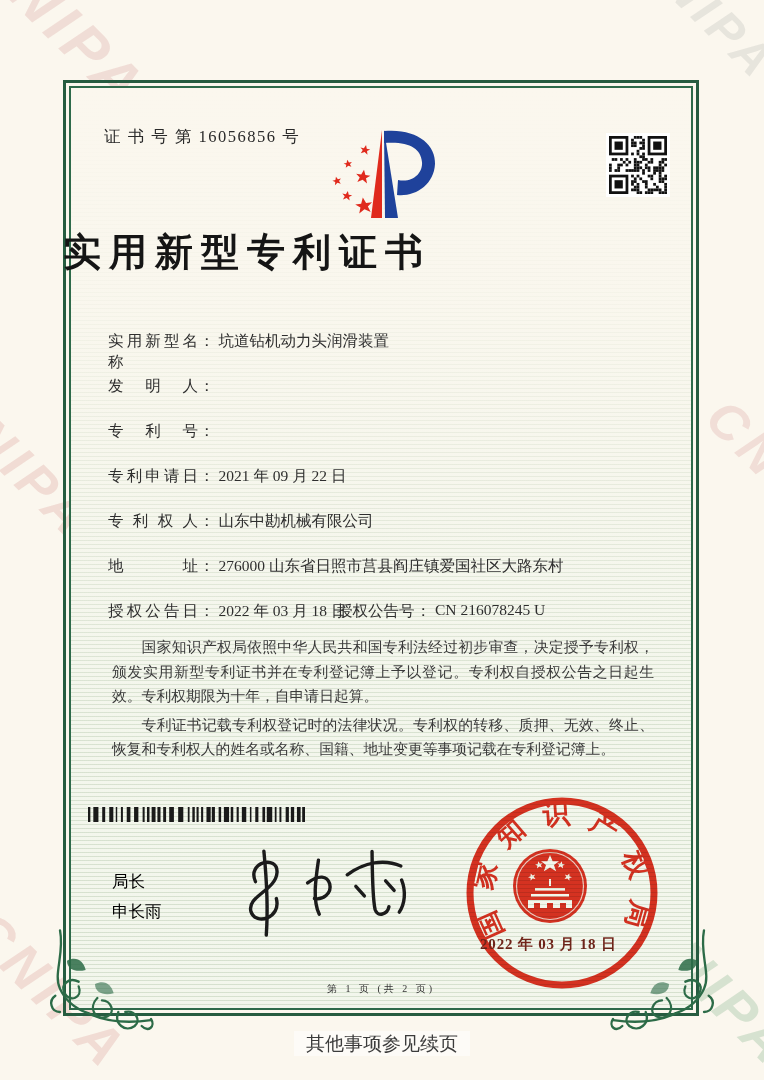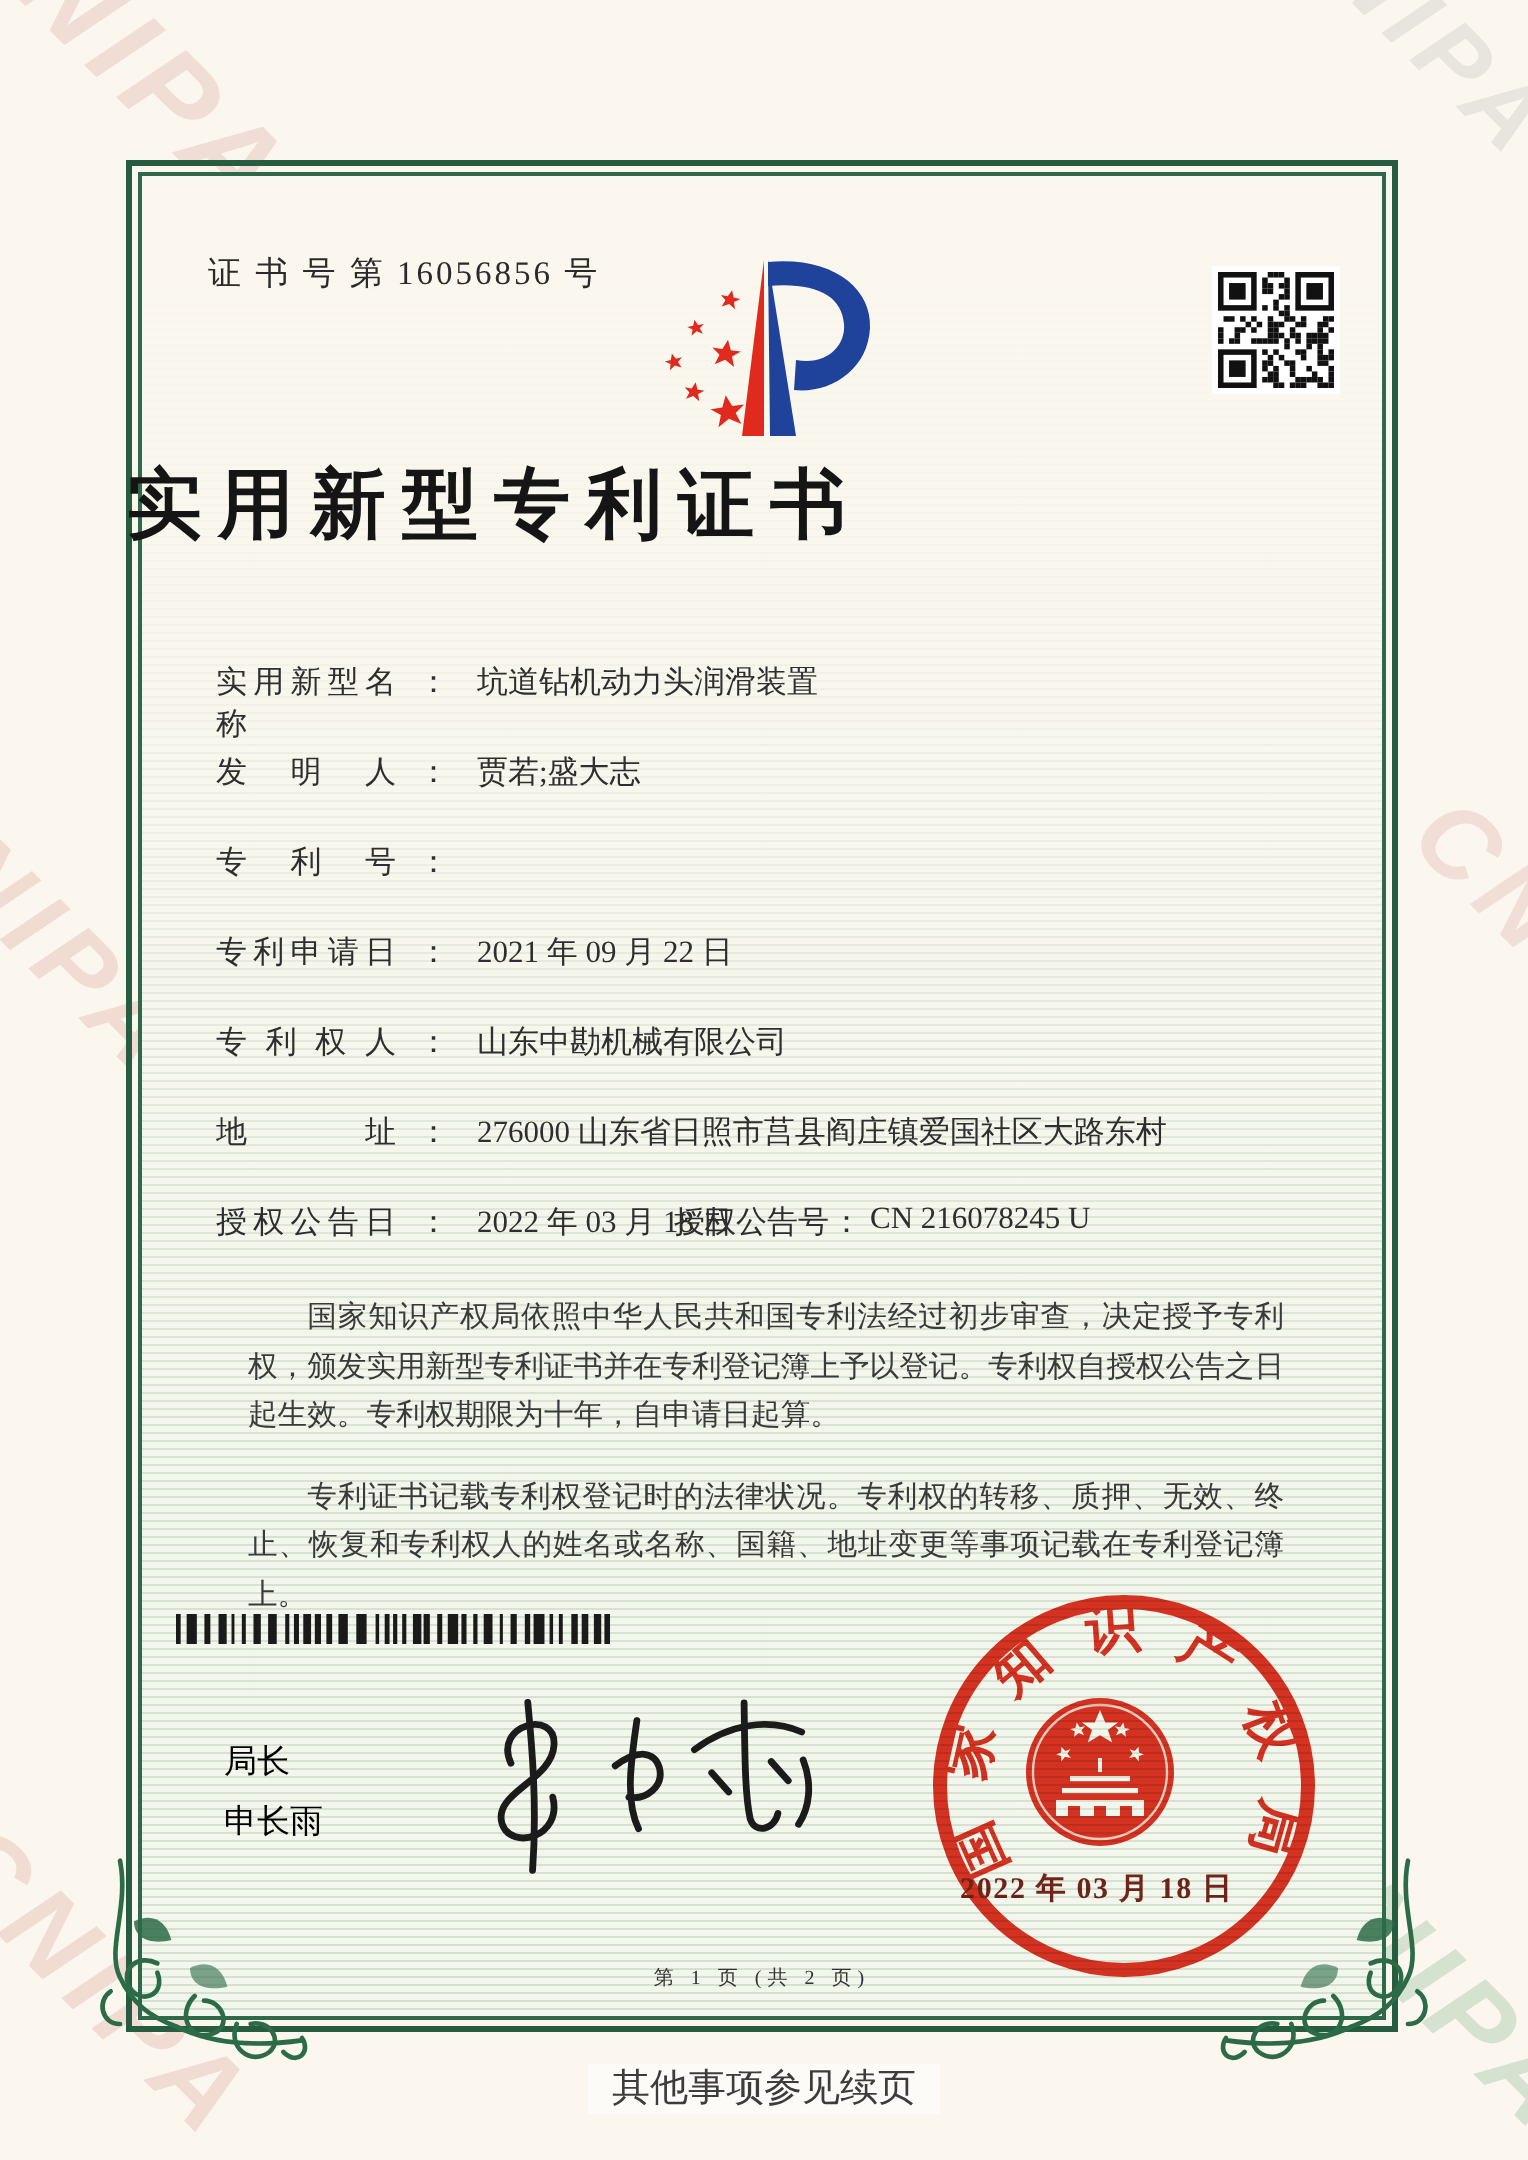--- a/index.html
+++ b/index.html
@@ -22,30 +22,30 @@
                         rgba(251,247,238,.45) 45%, rgba(251,247,238,.12) 70%, rgba(251,247,238,.05) 100%),
         repeating-linear-gradient(to bottom, rgba(140,170,132,.30) 0 1px, rgba(255,255,255,0) 1px 4px);}
 
   .abs{position:absolute;z-index:2;}
 
   .cert-no{left:104px;top:126px;font-size:16.5px;letter-spacing:1.5px;color:#2a2a2a;}
   .title{left:63px;top:227px;width:636px;font-size:38px;font-weight:bold;
          letter-spacing:8px;color:#151515;}
 
   .fields{left:108px;top:330px;width:560px;font-size:15.5px;color:#2e2e2e;}
-  .field-row{height:44px;position:relative;display:flex;align-items:flex-start;padding-top:1px;gap:10px;}
+  .field-row{height:44px;position:relative;display:flex;align-items:flex-start;padding-top:1px;}
   .field-label{display:inline-block;width:90px;text-align:justify;text-align-last:justify;}
   .field-colon{margin:0 4px 0 1px;}
   .field-value{flex:1;}
   .pair2{position:absolute;left:229px;top:1px;display:flex;}
   .pair2 .field-label{width:auto;text-align:left;text-align-last:auto;}
 
   .body-text{left:108px;top:631px;width:550px;font-size:14.8px;line-height:24.6px;
              text-align:justify;color:#3a3a3a;}
-  .body-text p{margin:16px;text-indent:2em;}
+  .body-text p{margin:4px;text-indent:2em;}
 
   .barcode{left:88px;top:807px;width:217px;height:15px;}
   .signer{left:112px;top:866px;font-family:"Liberation Sans","DejaVu Sans",sans-serif;
           font-size:16.5px;line-height:30px;color:#000000;}
   .signature{left:228px;top:840px;z-index:3;}
 
   .seal{left:462px;top:793px;z-index:4;mix-blend-mode:multiply;opacity:.95;}
 
   .page-num{left:63px;top:982px;width:636px;text-align:center;font-size:10px;
             letter-spacing:3px;color:#333;}
@@ -232,21 +232,20 @@
 
 <div class="abs fields">
   <div class="field-row">
     <span class="field-label">实用新型名称</span>
       <span class="field-colon">：</span>
     <span class="field-value">坑道钻机动力头润滑装置</span>
   </div>
   <div class="field-row">
     <span class="field-label">发明人</span>
       <span class="field-colon">：</span>
-    <span class="field-value">贾若;盛大志</span>
   </div>
   <div class="field-row">
     <span class="field-label">专利号</span>
       <span class="field-colon">：</span>
   </div>
   <div class="field-row">
     <span class="field-label">专利申请日</span>
       <span class="field-colon">：</span>
     <span class="field-value">2021 年 09 月 22 日</span>
   </div>

